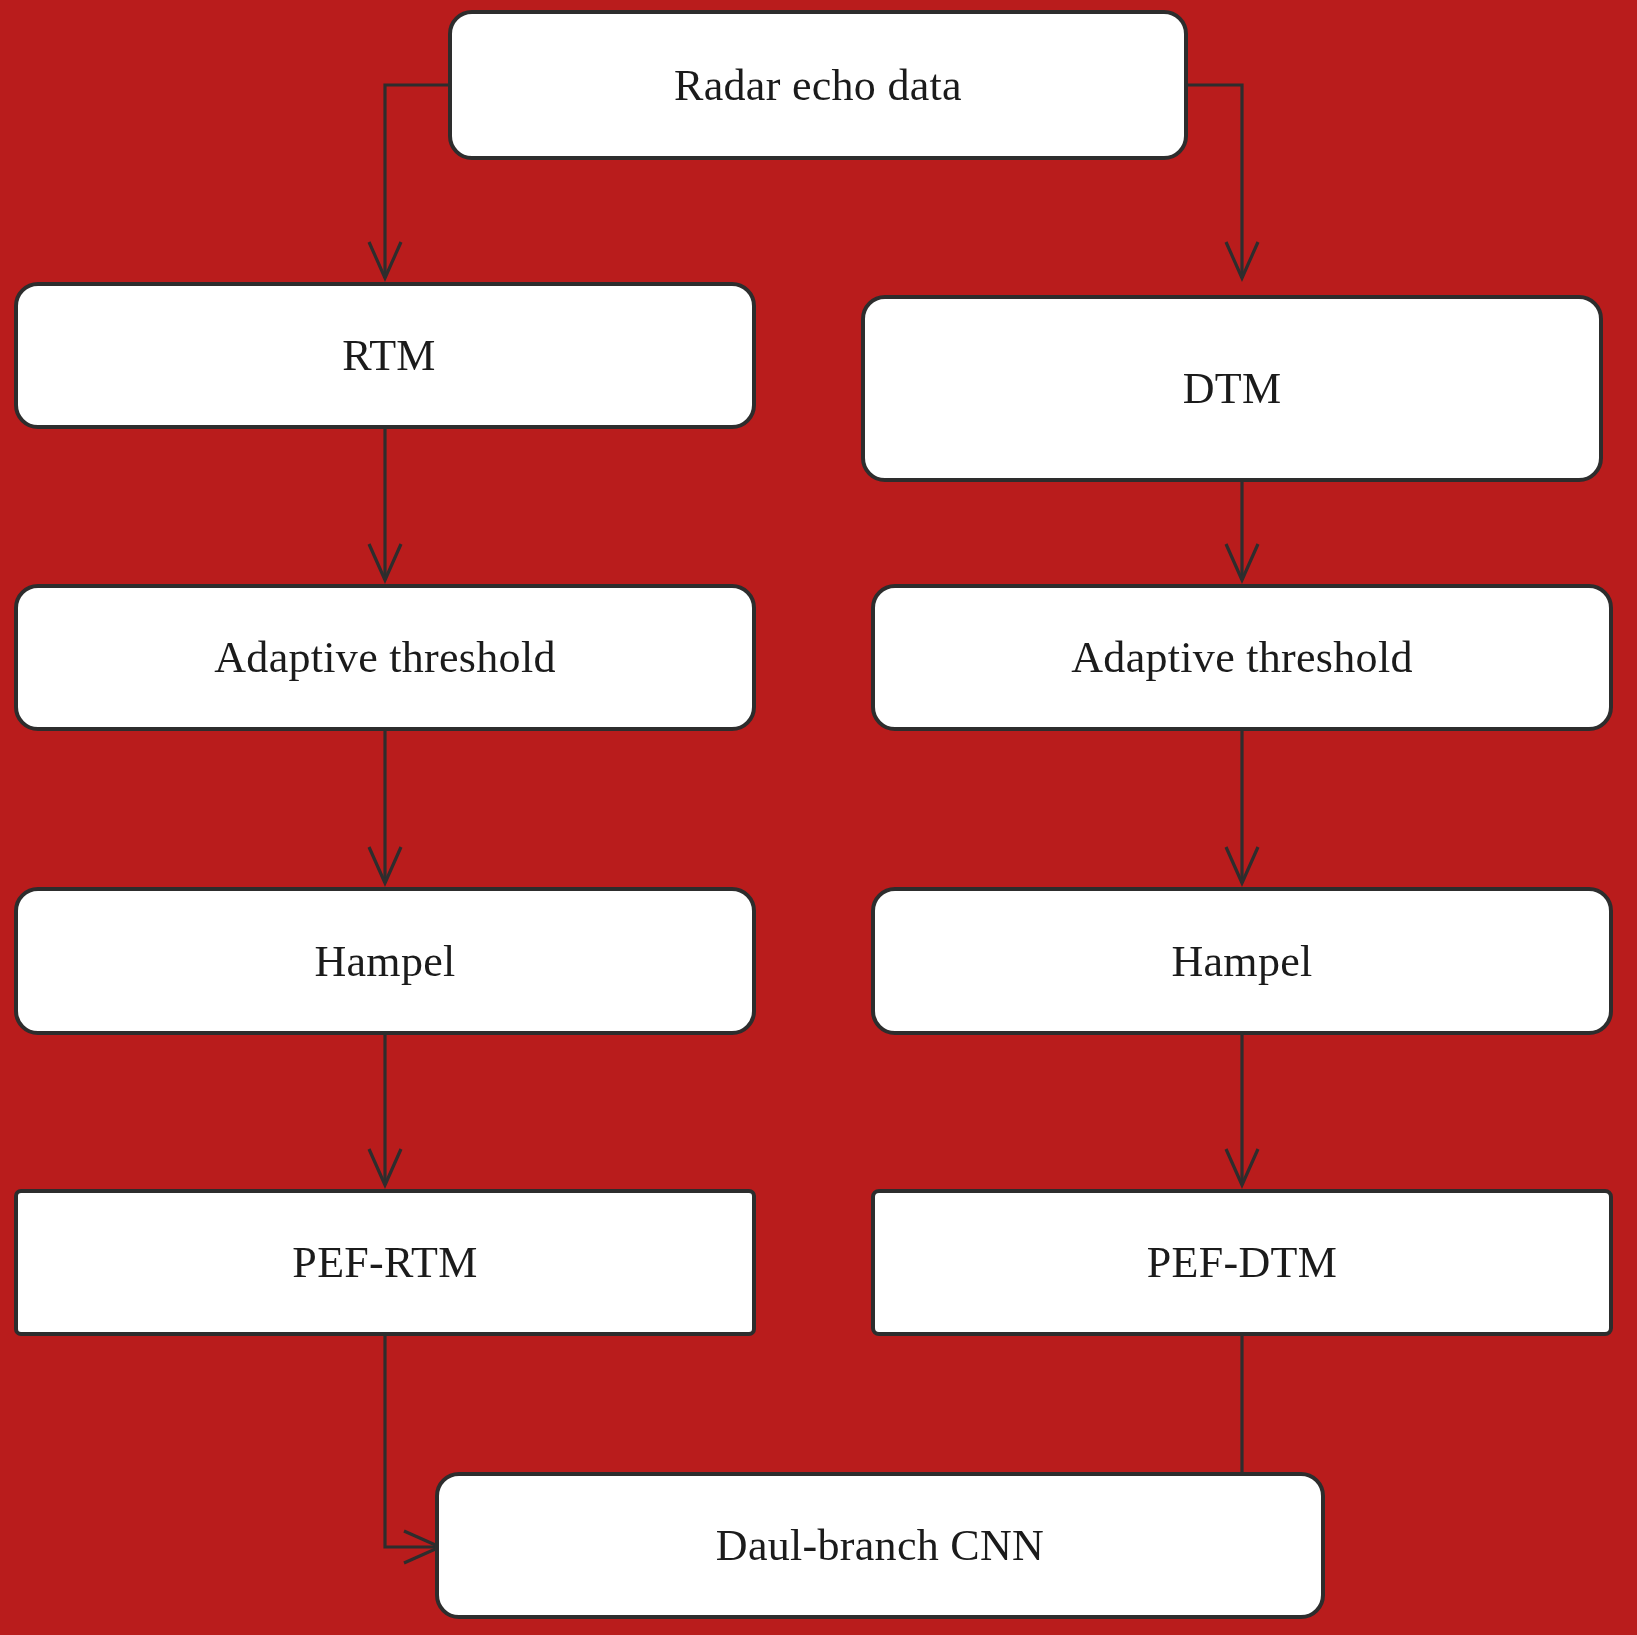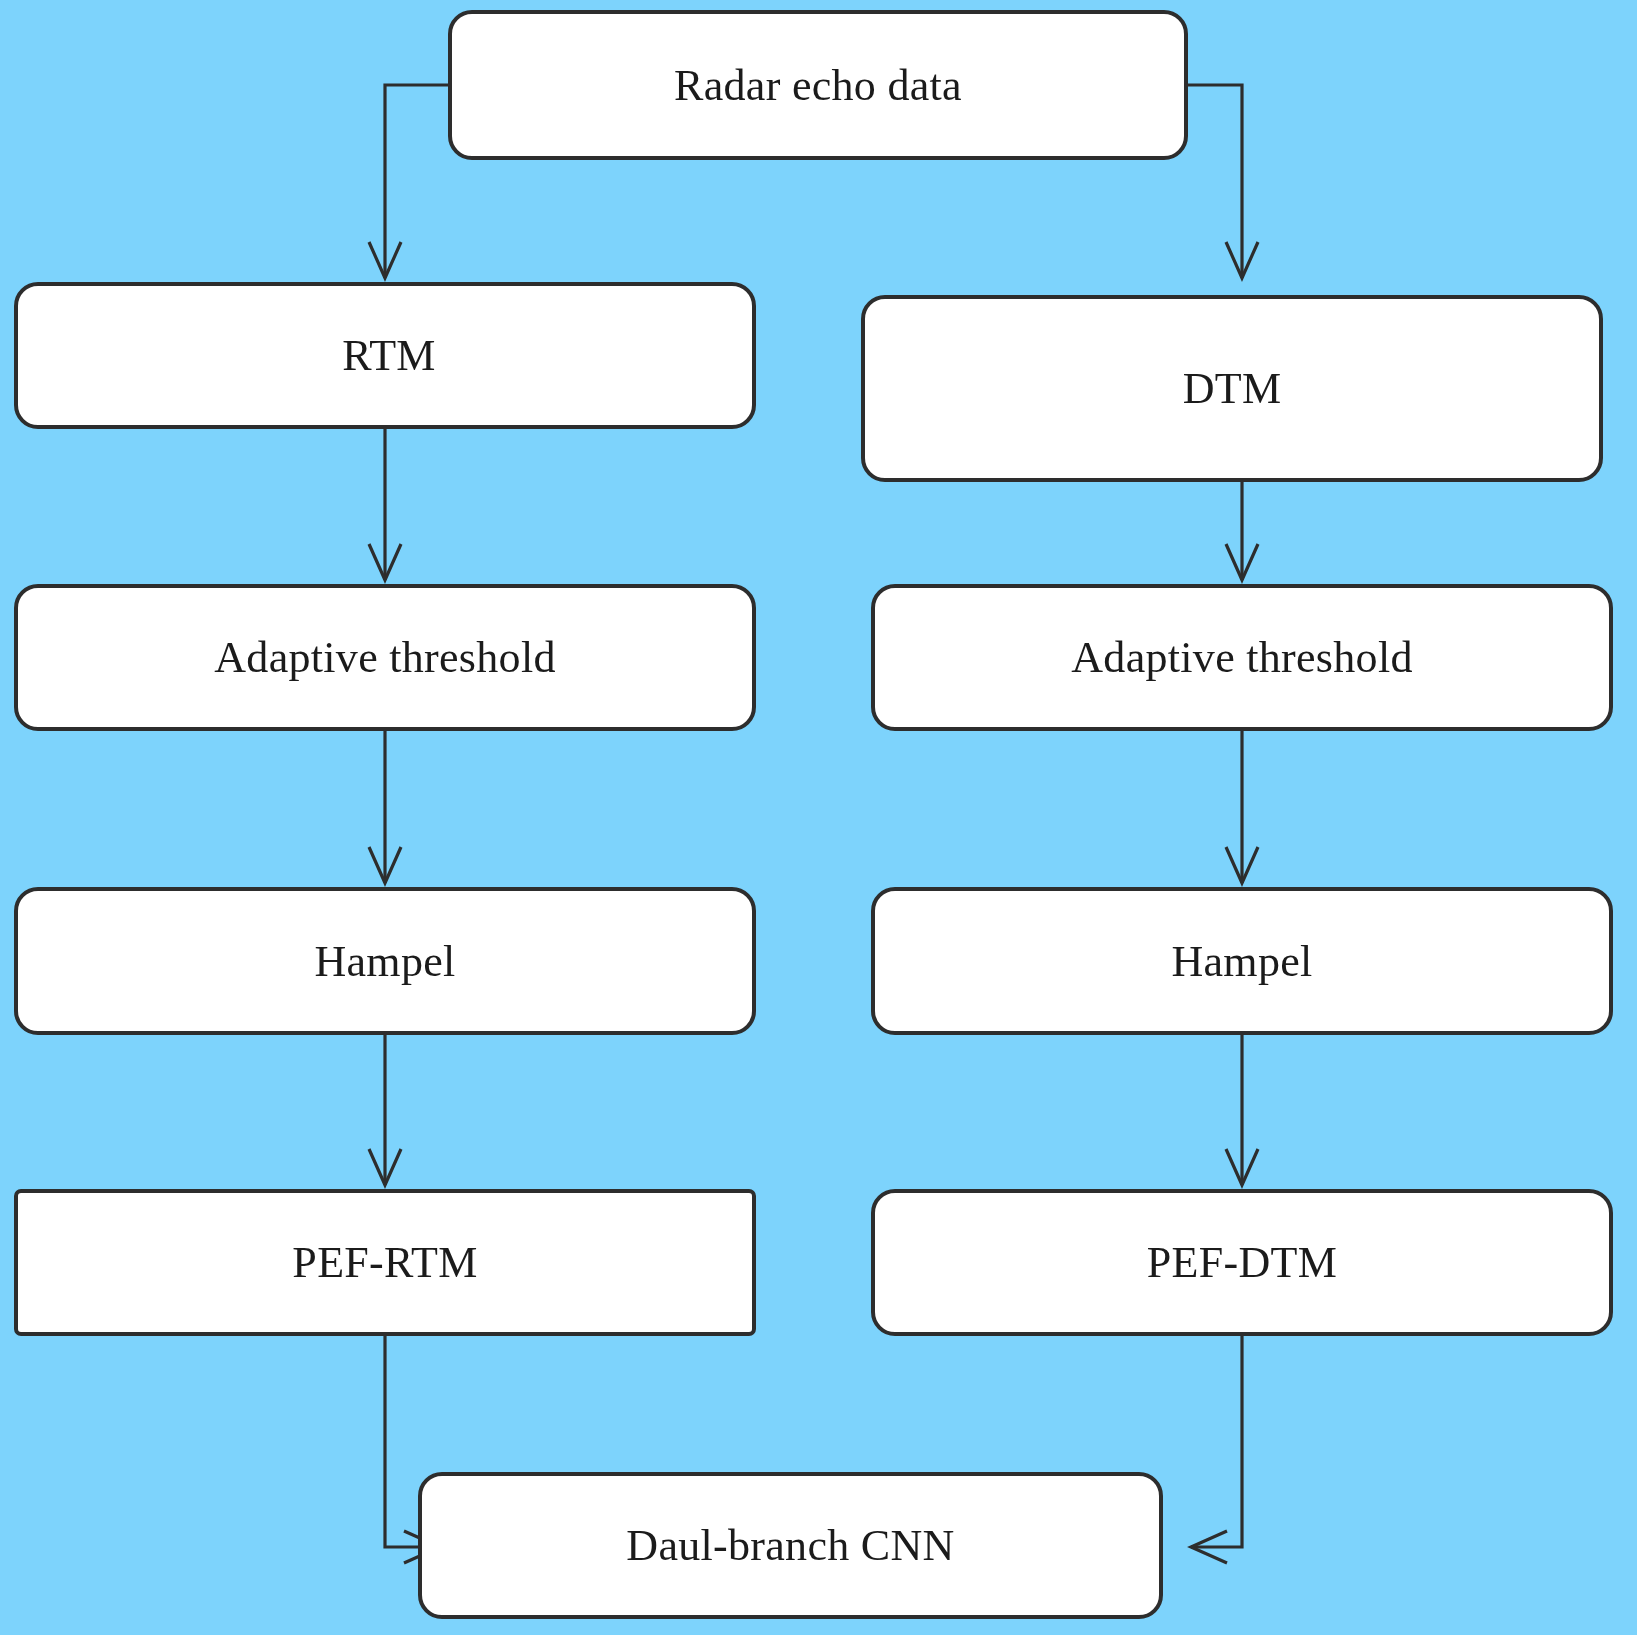--- a/index.html
+++ b/index.html
@@ -4,21 +4,21 @@
 <style>
   html, body {
     margin: 0;
     padding: 0;
     background: #ffffff;
   }
   #canvas {
     position: relative;
     width: 1637px;
     height: 1635px;
-    background: #7dd3fc;
+    background: #b91c1c;
     font-family: "Liberation Serif", "DejaVu Serif", serif;
     overflow: hidden;
   }
   #edges {
     position: absolute;
     left: 0;
     top: 0;
   }
   .node {
     position: absolute;
@@ -38,22 +38,22 @@
   }
   
   .n-radar { left: 448px; top: 10px;   width: 740px; height: 150px; }
   .n-rtm   { left: 14px;  top: 282px;  width: 742px; height: 147px; padding-left: 8px; }
   .n-dtm   { left: 861px; top: 282px;  width: 742px; height: 187px; margin-top: 13px; }
   .n-adp-l { left: 14px;  top: 584px;  width: 742px; height: 147px; }
   .n-adp-r { left: 871px; top: 584px;  width: 742px; height: 147px; }
   .n-ham-l { left: 14px;  top: 887px;  width: 742px; height: 148px; }
   .n-ham-r { left: 871px; top: 887px;  width: 742px; height: 148px; }
   .n-pef-l { left: 14px;  top: 1189px; width: 742px; height: 147px; border-radius: 7px; }
-  .n-pef-r { left: 871px; top: 1189px; width: 742px; height: 147px; }
-  .n-cnn   { left: 418px; top: 1472px; width: 745px; height: 147px; }
+  .n-pef-r { left: 871px; top: 1189px; width: 742px; height: 147px; border-radius: 8px; }
+  .n-cnn   { left: 435px; top: 1472px; width: 890px; height: 147px; }
   .edge {
     fill: none;
     stroke: #2d2d2d;
     stroke-width: 3.2;
   }
 </style>
 </head>
 <body>
 
 <div id="canvas">

